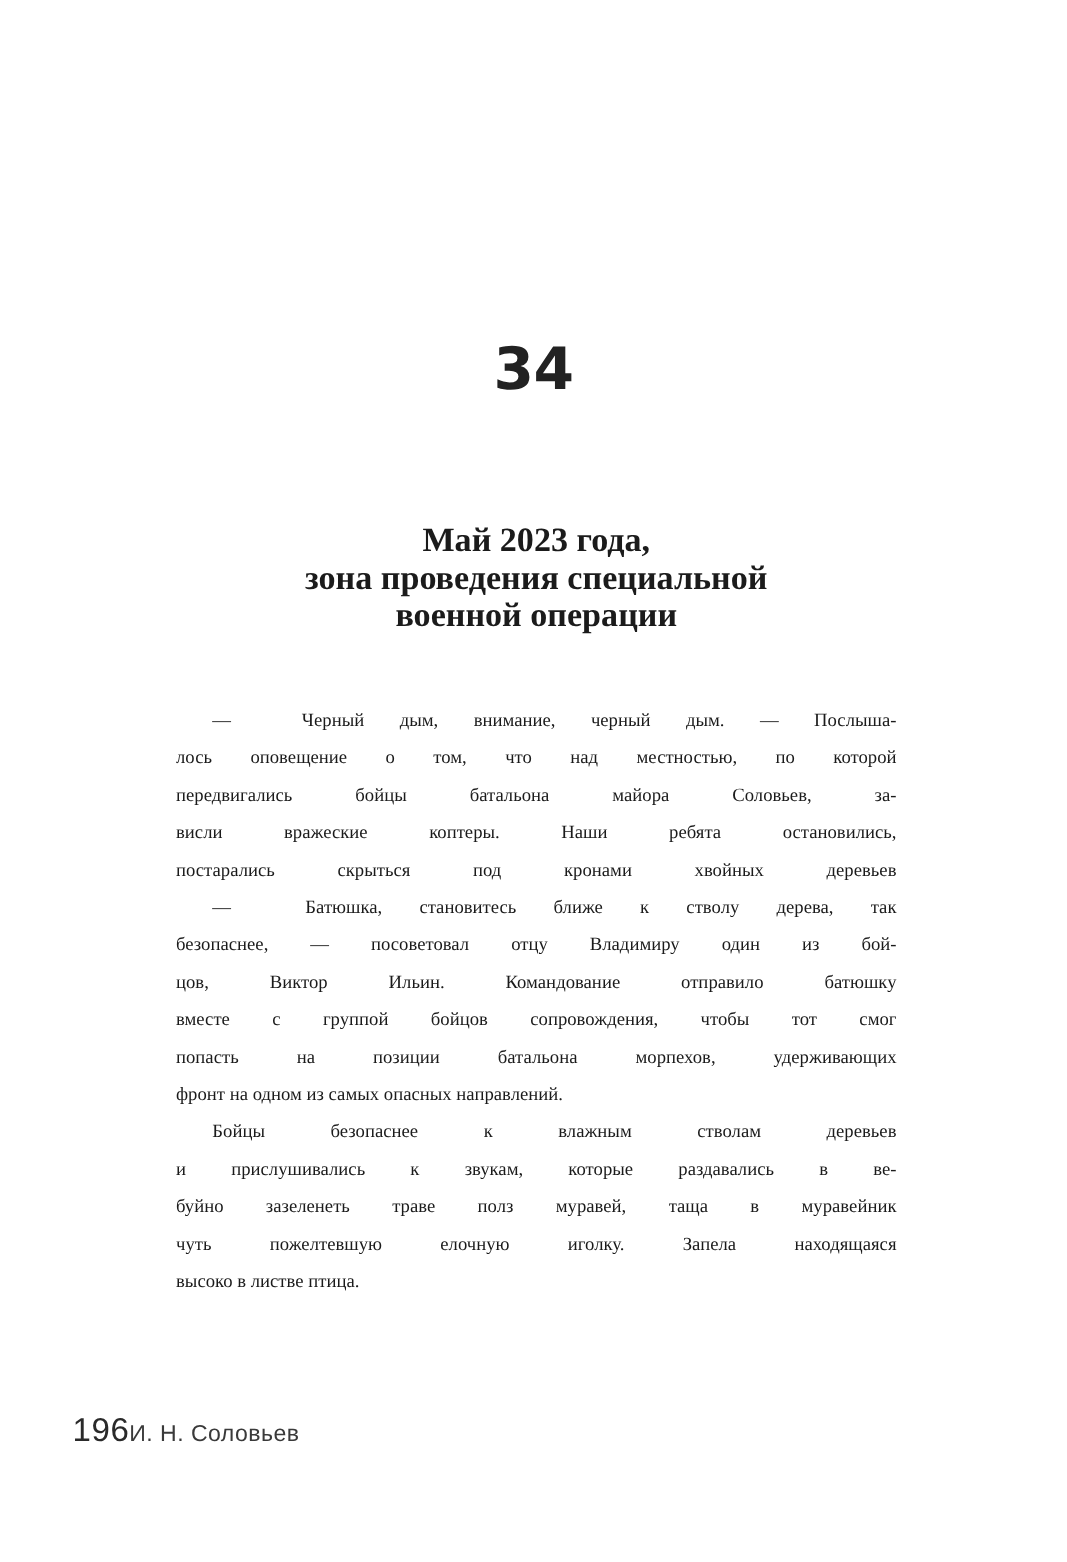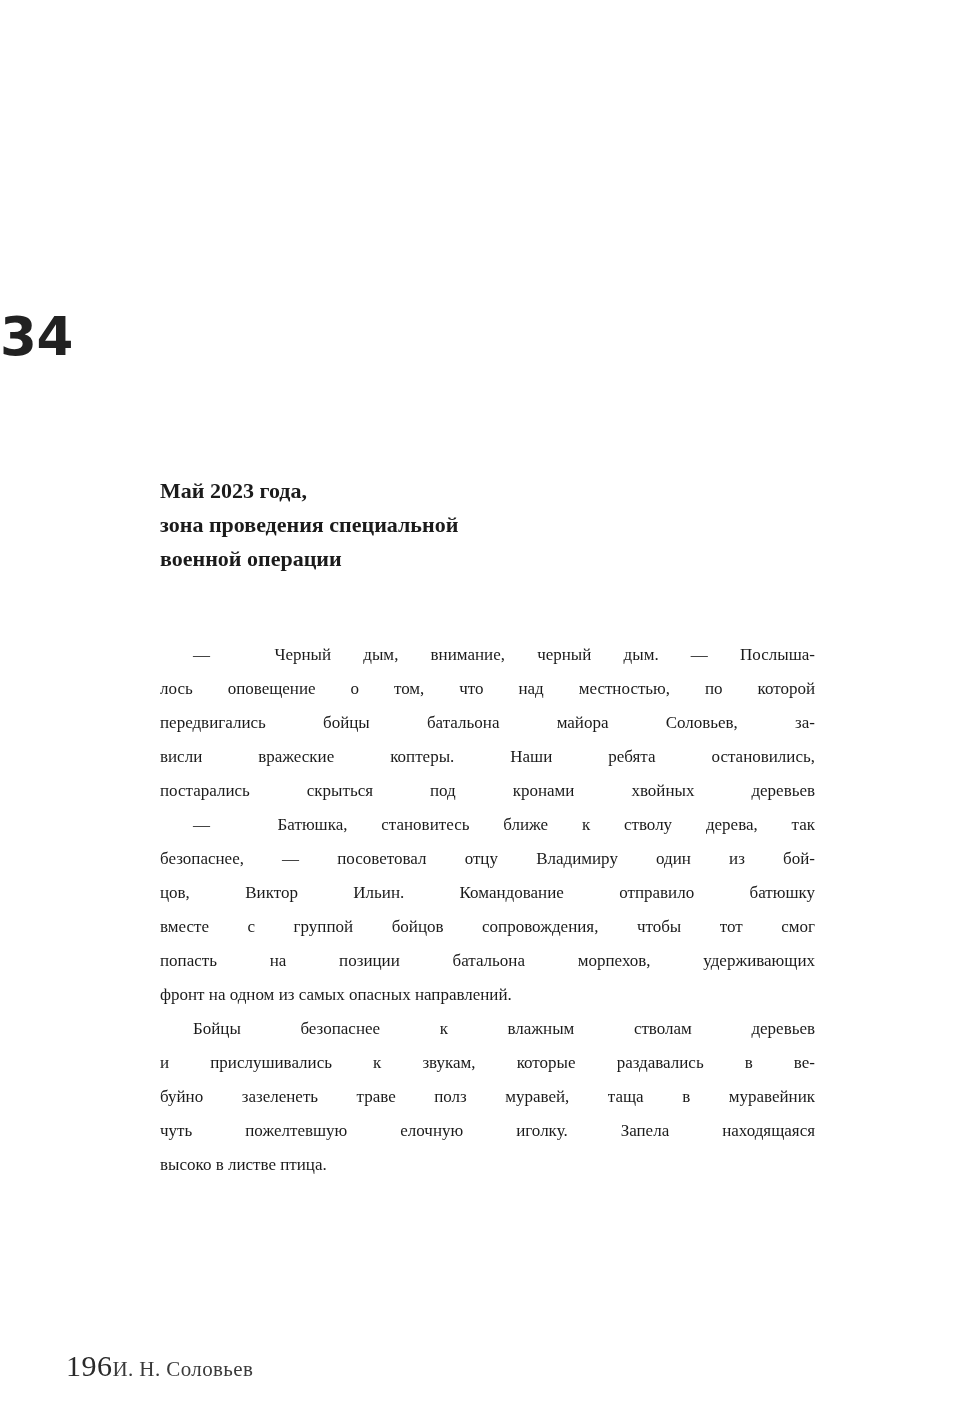--- a/index.html
+++ b/index.html
@@ -19,38 +19,39 @@
     color: #1b1b1b;
     -webkit-font-smoothing: antialiased;
   }
 
   
   .chapter-number {
     position: absolute;
     left: 0;
     right: 0;
     top: 310px;
-    text-align: left;
+    text-align: center;
     font-family: "DejaVu Sans", "Liberation Sans", sans-serif;
     font-weight: 700;
     font-size: 53px;
     line-height: 1;
     letter-spacing: -0.5px;
     color: #222222;
   }
 
   
   .scene-heading {
     position: absolute;
     left: 160px;
     width: 655px;
     top: 474px;
+    text-align: center;
     font-family: "Liberation Serif", "DejaVu Serif", serif;
     font-weight: 700;
-    font-size: 22px;
+    font-size: 31px;
     line-height: 34px;
     color: #1b1b1b;
   }
   .scene-heading .hl {
     display: block;
     white-space: pre;
   }
 
   
   .body-text {
@@ -84,24 +85,24 @@
   }
   .ln .ind {
     display: inline-block;
     width: 33px;
   }
 
   
   .footer {
     position: absolute;
     left: 66px;
-    top: 1350px;
+    top: 1285px;
     display: flex;
     align-items: baseline;
-    font-family: Liberation Serif, serif;
+    font-family: Liberation Sans, sans-serif;
   }
   .folio {
     font-size: 30px;
     line-height: 32px;
     color: #2a2a2a;
     font-weight: 400;
     letter-spacing: 0.5px;
   }
   .running-head {
     font-size: 21px;

